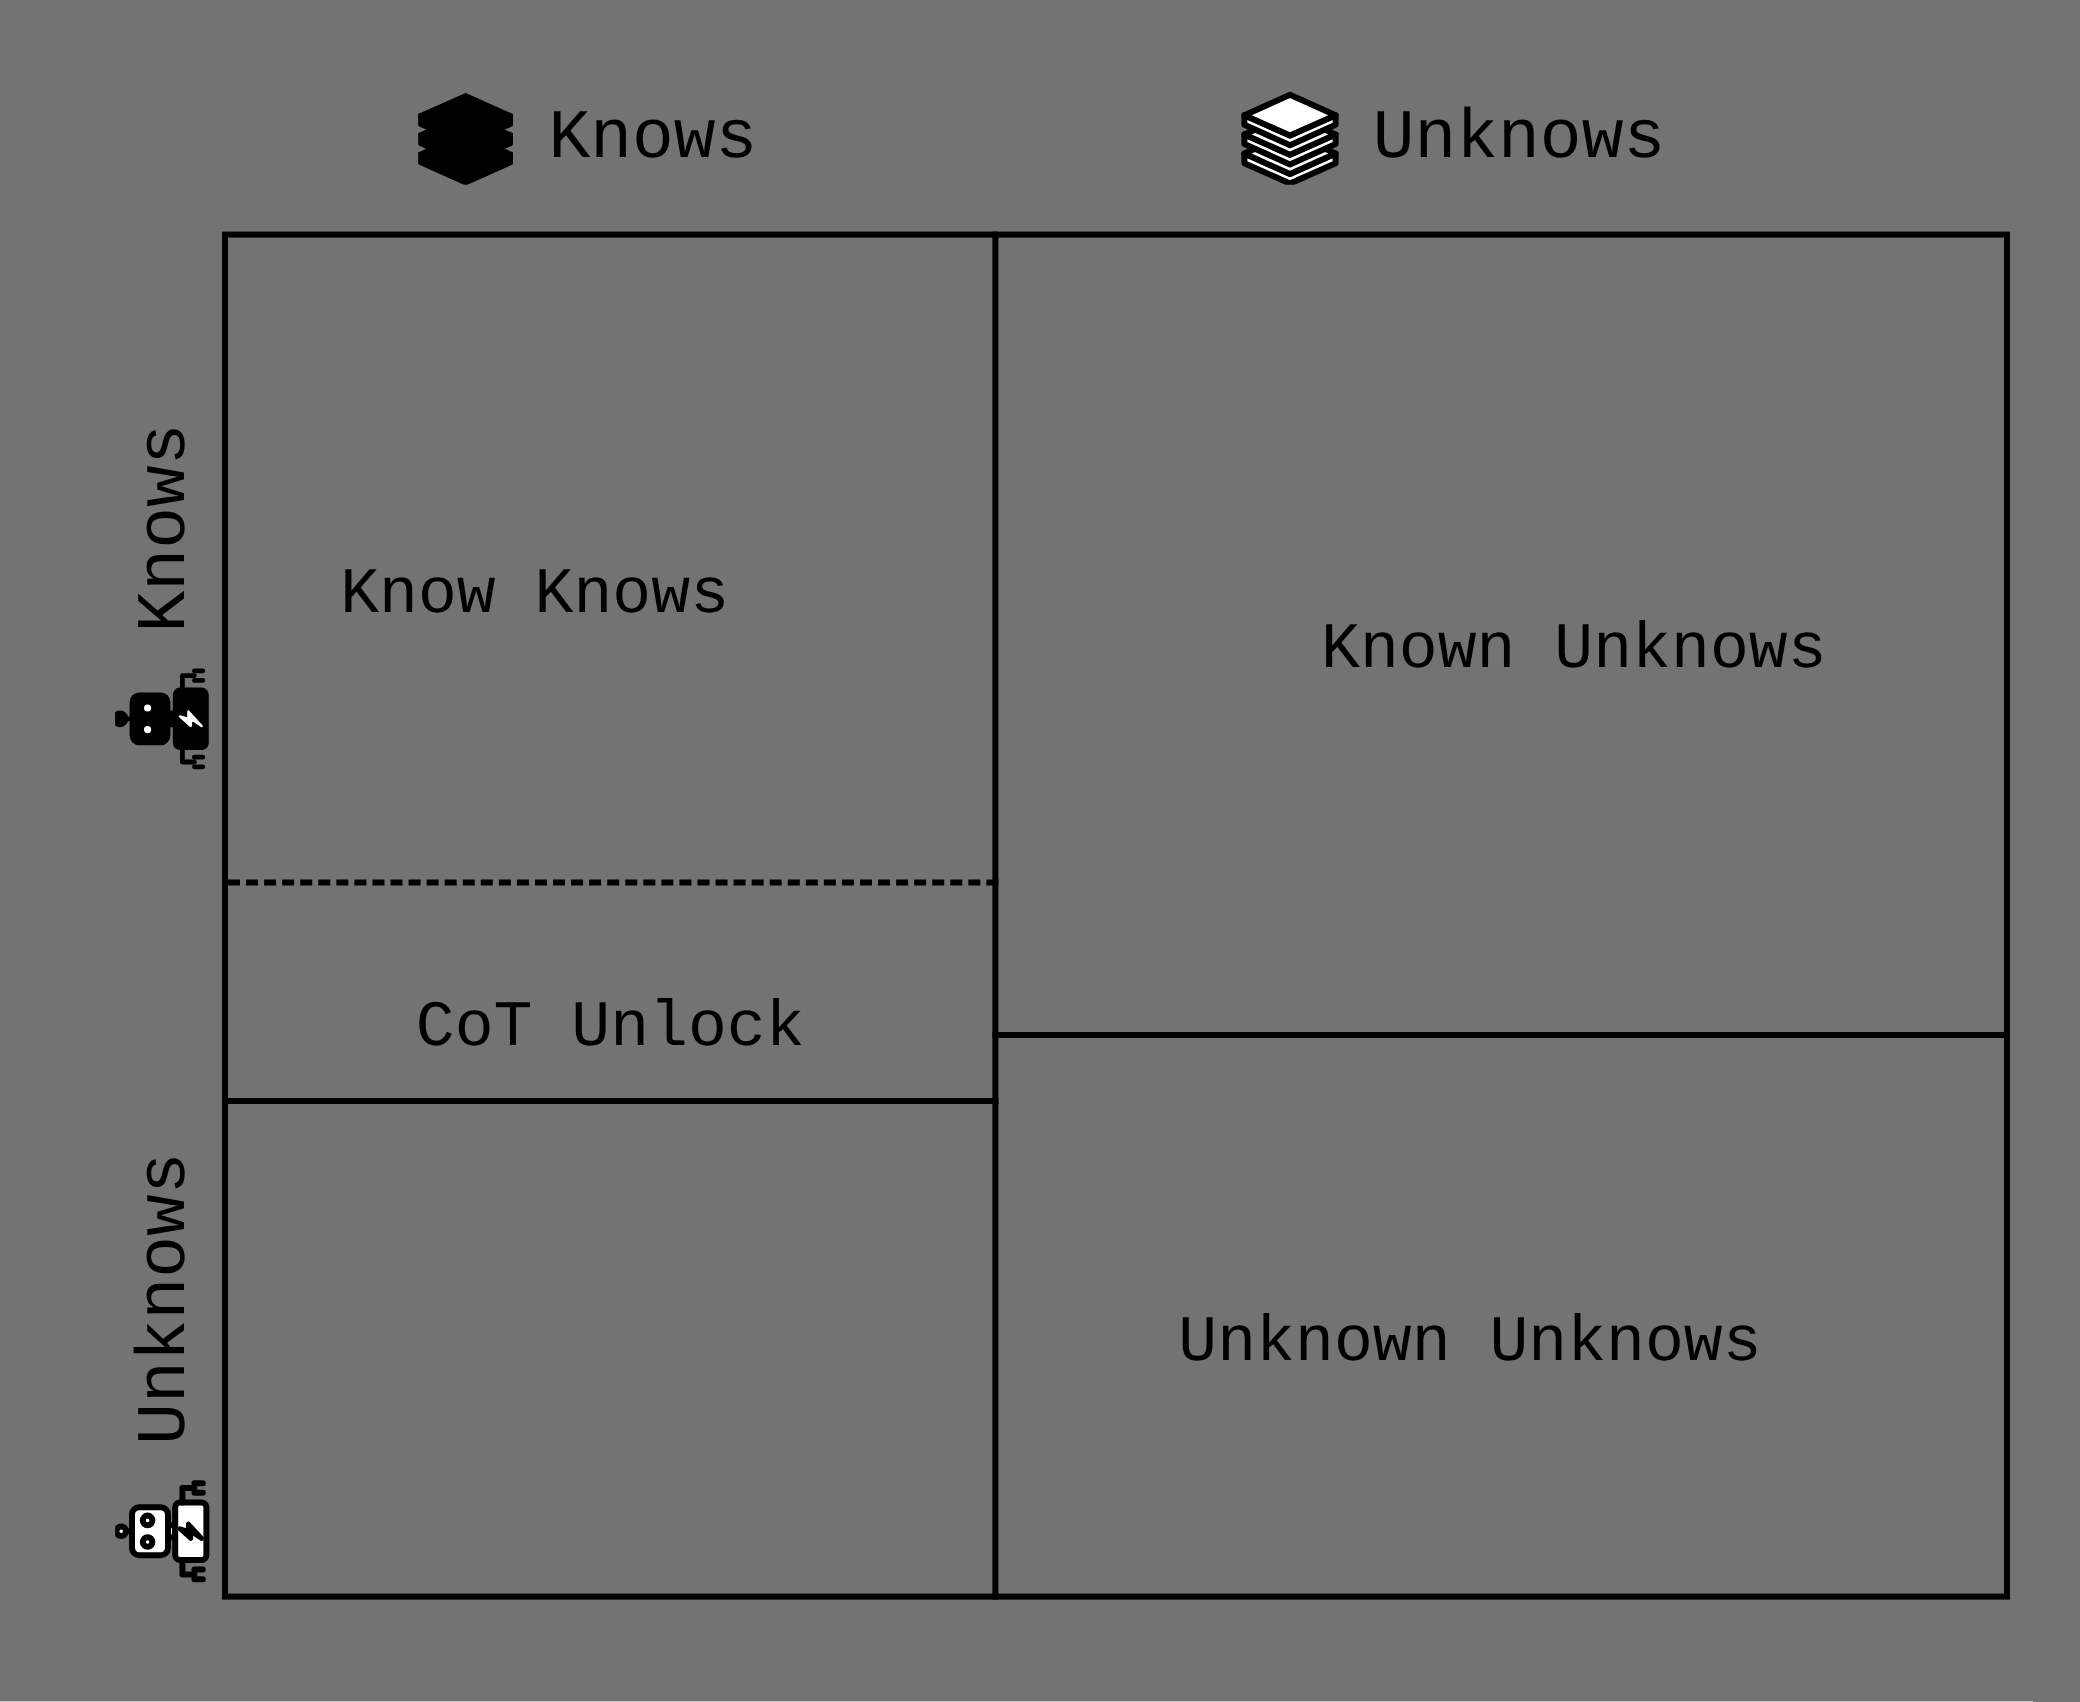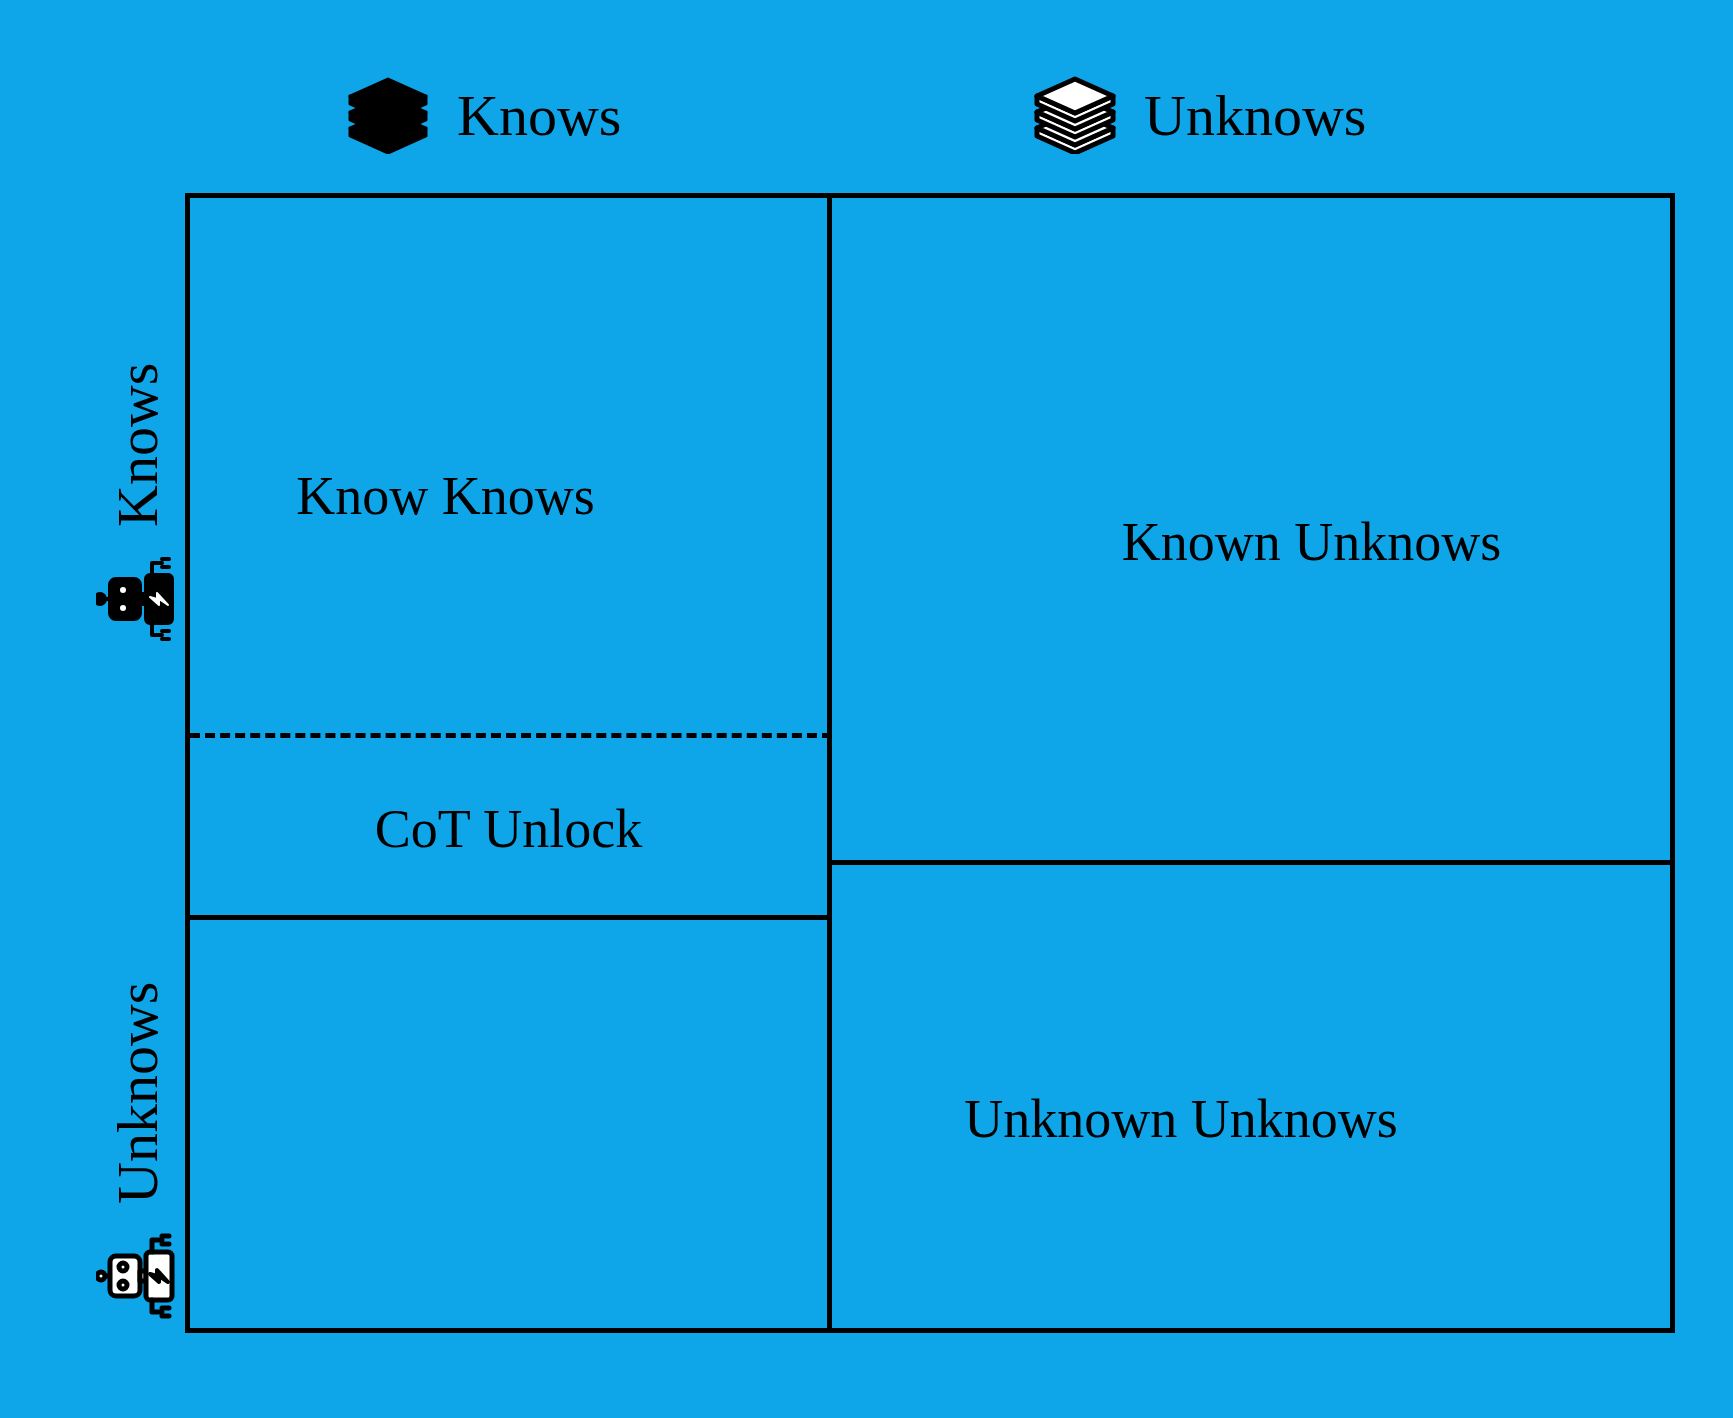--- a/index.html
+++ b/index.html
@@ -4,22 +4,22 @@
 <style>
   html, body {
     margin: 0;
     padding: 0;
     background: #ffffff;
   }
   #page {
     position: relative;
     width: 1733px;
     height: 1418px;
-    background: #0ea5e9;
-    font-family: Liberation Serif, serif;
+    background: #737373;
+    font-family: Liberation Mono, monospace;
     color: #000000;
     overflow: hidden;
   }
 
   
   .col-header {
     position: absolute;
     display: flex;
     align-items: center;
     gap: 26px;
@@ -183,20 +183,20 @@
   <div class="divider-v" style="left:827px; top:193px; width:5px; height:1140px;"></div>
 
   <div class="divider-h" style="left:827px; top:860px; width:848px; height:5px;"></div>
 
   <div class="divider-h" style="left:185px; top:915px; width:647px; height:5px;"></div>
 
   <div class="divider-dashed" style="left:190px; top:733px; width:642px;"></div>
 
   <div class="cell-text" style="left:185px; top:467px; width:521px;">Know Knows</div>
 
-  <div class="cell-text" style="left:185px; top:800px; width:647px;">CoT Unlock</div>
+  <div class="cell-text" style="left:185px; top:828px; width:647px;">CoT Unlock</div>
 
   <div class="cell-text" style="left:832px; top:513px; width:959px;">Known Unknows</div>
 
 
-  <div class="cell-text" style="left:832px; top:1090px; width:698px;">Unknown Unknows</div>
+  <div class="cell-text" style="left:832px; top:1090px; width:698px;padding-left:44px;">Unknown Unknows</div>
 
 </div>
 
 </body></html>

